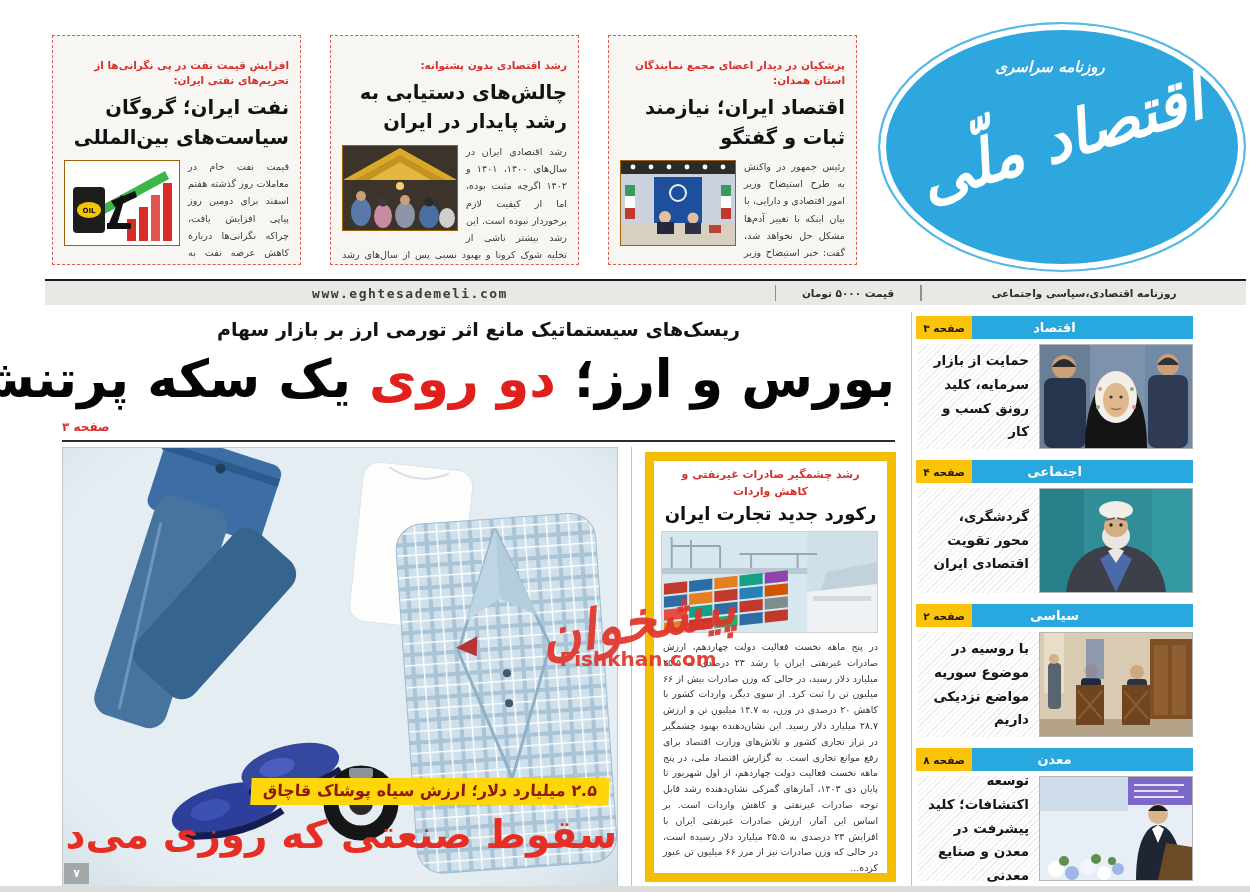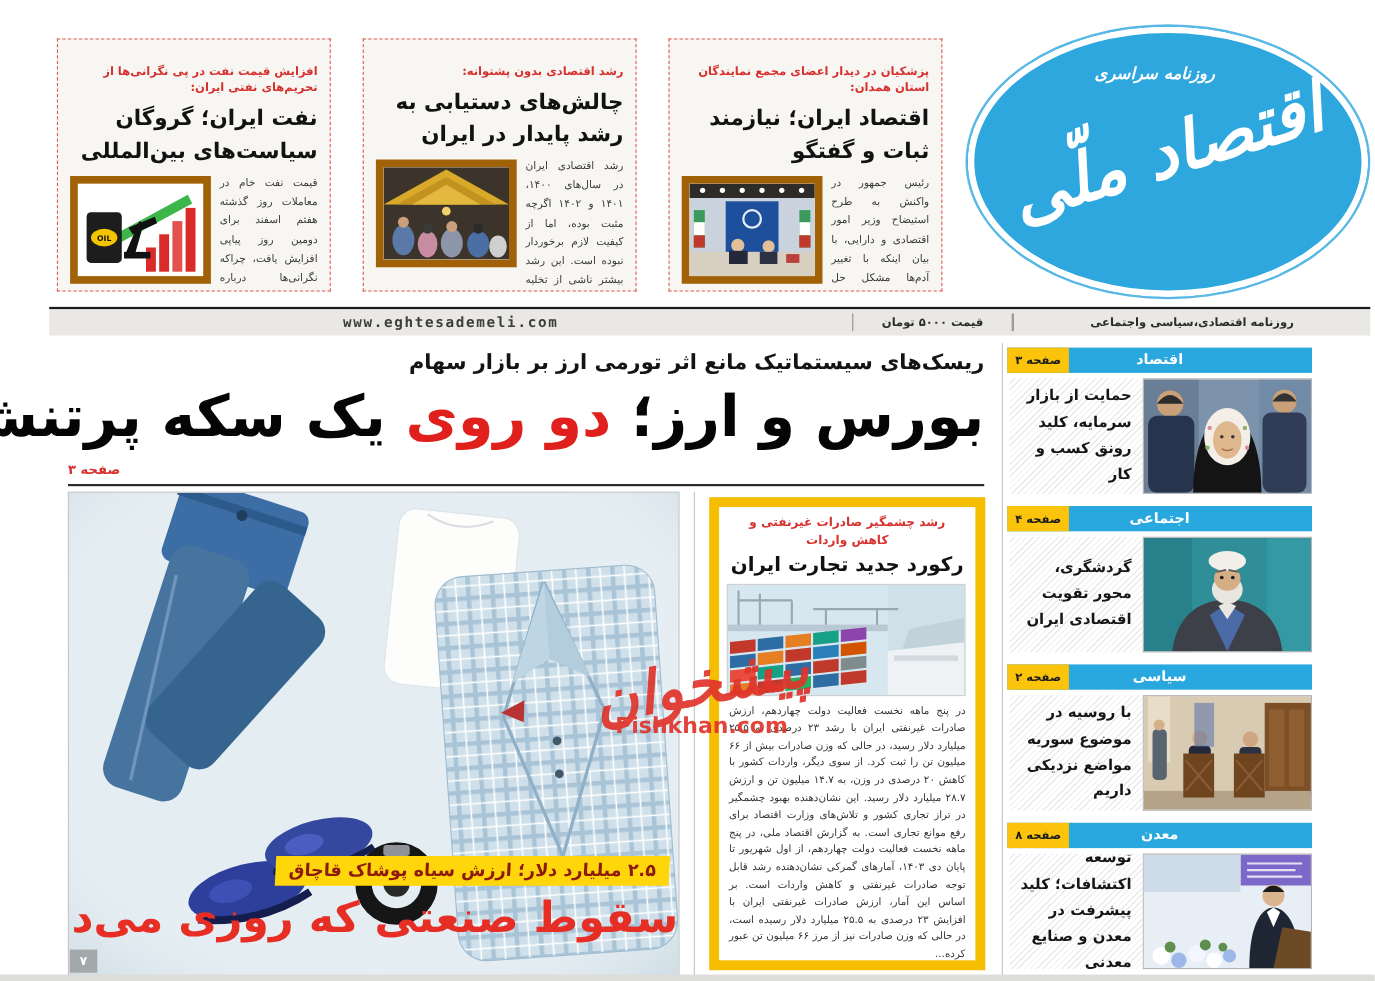--- a/index.html
+++ b/index.html
@@ -16,33 +16,33 @@
   .brand{position:absolute;top:78px;left:6px;width:350px;text-align:center;color:#fff;
          font-size:62px;font-weight:bold;font-style:italic;transform:rotate(-17deg);
          letter-spacing:-2px;white-space:nowrap;}
 
   
   .card{top:35px;width:249px;height:230px;background:#f7f6f3;
         border:1px dashed #e05a52;padding:22px 11px 6px;overflow:hidden;}
   .card .kick{color:#d7312e;font-size:10.5px;font-weight:bold;line-height:1.45;text-align:right;margin-bottom:5px;}
   .card h2{margin:0 0 6px;font-size:19.5px;line-height:1.5;color:#121212;text-align:right;font-weight:bold;}
   .card .bod{font-size:9.6px;line-height:1.8;color:#3a3a3a;text-align:justify;}
-  .card .thumb{float:left;width:114px;height:84px;margin:2px 8px 4px 0;border:7px solid #a16207;background:#fff;}
+  .card .thumb{float:left;width:114px;height:84px;margin:2px 8px 4px 0;border:1px solid #a16207;background:#fff;}
 
   
   .infobar{left:45px;top:279px;width:1201px;height:26px;background:#e9e8e4;
            border-top:2px solid #1c1c1c;display:flex;align-items:stretch;
            font-size:10.5px;font-weight:bold;color:#2c2c2c;}
   .infobar .cell{display:flex;align-items:center;justify-content:center;padding:0 12px;}
   .sep{width:1px;background:#8f8f8f;margin:4px 0;}
   .cell.website{direction:ltr;font-size:13px;letter-spacing:1.5px;color:#3c3c3c;
                 font-family:"DejaVu Sans Mono","DejaVu Sans",monospace;}
 
   
-  .lead-kicker{left:62px;top:318px;width:833px;text-align:right;font-size:19px;font-weight:bold;color:#141414;}
+  .lead-kicker{left:62px;top:318px;width:833px;text-align:center;font-size:19px;font-weight:bold;color:#141414;}
   .lead-headline{left:62px;top:344px;width:833px;text-align:center;font-size:52px;font-weight:bold;
                  color:#050505;letter-spacing:-1px;line-height:1.35;white-space:nowrap;}
   .lead-headline .red{color:#e0201c;}
   .lead-pref{left:62px;top:420px;color:#d7312e;font-weight:bold;font-size:12px;}
   .lead-rule{left:62px;top:440px;width:833px;border-top:2px solid #2b2b2b;height:0;}
 
   
   .fashion{left:62px;top:447px;width:556px;height:441px;border:1px solid #c6c6c6;background:#e4edf2;overflow:hidden;}
   .fashion svg{display:block;}
   .hl-kicker{position:absolute;right:8px;top:330px;background:#ffd60a;color:#8c1a0e;

